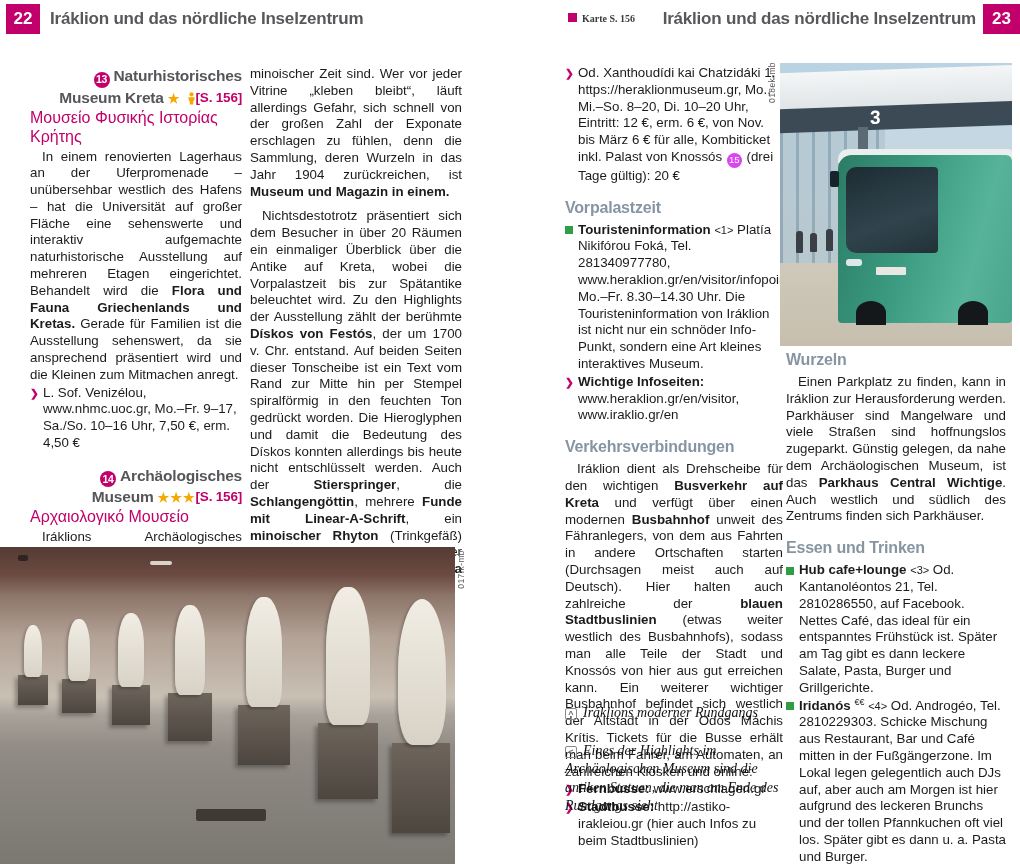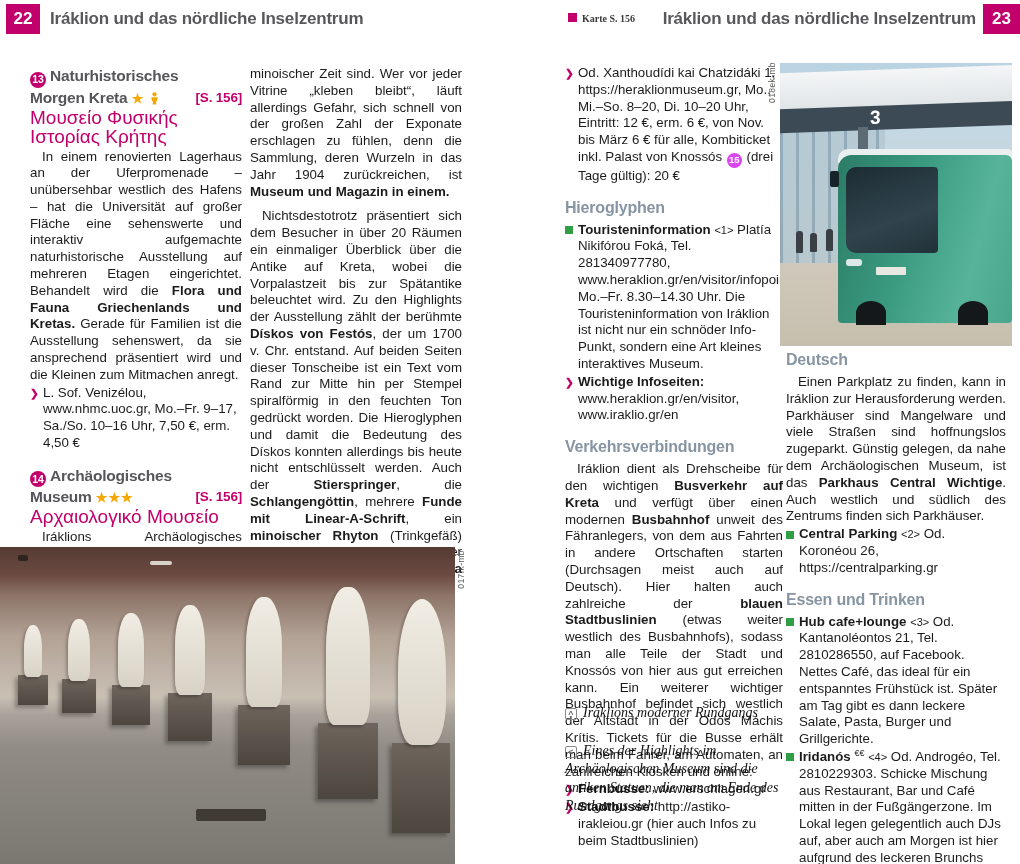--- a/index.html
+++ b/index.html
@@ -31,29 +31,29 @@
   }
   
   .col { position:absolute; font-size:13.3px; line-height:16.8px; }
   .colL1 { left:30px;  top:66px; width:212px; }
   .colL2 { left:250px; top:66px; width:212px; }
   .colR1 { left:565px; top:64px; width:218px; }
   .colR2 { left:786px; top:350px; width:220px; }
   .jp { text-align:justify; hyphens:auto; }
   .indent { text-indent:12px; }
   
-  .poi-title { font-size:15.5px; line-height:19px; font-weight:bold; color:#56565a; letter-spacing:-0.2px; }
+  .poi-title { font-size:15.5px; line-height:19px; font-weight:bold; color:#56565a; letter-spacing:-0.2px;text-align:right; }
   .poi-badge {
     display:inline-flex; width:16px; height:16px; border-radius:50%;
     background:#c2006b; color:#fff; font-size:10.5px; font-weight:bold;
     align-items:center; justify-content:center; margin-right:4px; vertical-align:-2px;
   }
   .stars { color:#f5a800; font-size:13px; letter-spacing:1px; }
   .pageref { float:right; color:#c2006b; font-weight:bold; font-size:13.5px; }
-  .greek { color:#c2006b; font-size:19px; line-height:19px; margin-bottom:3px; }
+  .greek { color:#c2006b; font-size:16px; line-height:19px; margin-bottom:3px; }
   .family-svg { vertical-align:-2px; margin-left:2px; }
   
   .arrow-item, .sq-item { position:relative; padding-left:13px; text-align:left; margin-top:1px; }
   .arrow-item .arrow {
     position:absolute; left:0; top:0; color:#c2006b; font-size:10.5px; font-weight:bold;
   }
   .sq-item .gsq {
     position:absolute; left:0; top:4.5px; width:8px; height:8px; background:#2f9e44;
   }
   
@@ -61,21 +61,21 @@
     font-size:16px; line-height:20px; font-weight:bold; color:#8795a3;
     letter-spacing:-0.2px; margin:13px 0 4px 0;
   }
   .sec-h.first { margin-top:0; }
   
   .s-b { font-weight:bold; }
   .s-ref { font-size:11px; }
   .s-sup { vertical-align:super; font-size:9px; line-height:0; }
   .inline-badge {
     display:inline-flex; width:15px; height:15px; border-radius:50%;
-    background:#d946ef; color:#fff; font-size:9.5px; font-weight:bold;
+    background:#d946ef; color:#fff; font-size:9.5px; font-weight:normal;
     align-items:center; justify-content:center; vertical-align:-2px; margin:0 1px;
   }
   
   .captions { position:absolute; left:565px; top:704px; width:220px; }
   .caption {
     font-family:"Liberation Serif", serif; font-style:italic; font-size:14px;
     line-height:18.5px; color:#111; margin-bottom:19px;
   }
   .cap-ic {
     display:inline-block; width:12px; height:12px; border:1px solid #8a8a8a; border-radius:2px;
@@ -141,21 +141,21 @@
     <span class="sq"></span><span>Karte S. 156</span>
   </div>
   <div class="hdr-title right">Iráklion und das nördliche Inselzentrum</div>
   <div class="hdr-num right">23</div>
 
   <div class="col colL1">
     <div>
       <div class="poi-title">
         <span class="poi-badge">13</span><span>Naturhistorisches</span><br>
         <span class="pageref">[S. 156]</span>
-        <span>Morgen Kreta</span>
+        <span>Museum Kreta</span>
         <span class="stars">★</span>
         <svg class="family-svg" width="9" height="13" viewBox="0 0 9 13">
             <circle cx="4.5" cy="2.3" r="2.1" fill="#f5a800"></circle>
             <path d="M1.2 5.2 L7.8 5.2 L7 9 L6.2 9 L6.2 12.6 L2.8 12.6 L2.8 9 L2 9 Z" fill="#f5a800"></path>
           </svg>
       </div>
       <div class="greek">Μουσείο Φυσικής Ιστορίας Κρήτης</div>
       <p class="jp indent"><span>In einem renovierten Lagerhaus an der Uferpromenade – unübersehbar westlich des Hafens – hat die Universität auf großer Fläche eine sehenswerte und interaktiv aufgemachte naturhistorische Ausstellung auf mehreren Etagen eingerichtet. Behandelt wird die </span><span class="s-b">Flora und Fauna Griechenlands und Kretas.</span><span> Gerade für Familien ist die Ausstellung sehenswert, da sie ansprechend präsentiert wird und die Kleinen zum Mitmachen anregt.</span></p>
       <div class="arrow-item">
         <span class="arrow">❯</span><span>L. Sof. Venizélou, www.nhmc.uoc.gr, Mo.–Fr. 9–17, Sa./So. 10–16 Uhr, 7,50 €, erm. 4,50 €</span>
@@ -199,21 +199,21 @@
     <div class="statue bust" style="left:398px; top:52px; width:48px; height:146px;"></div>
     <div class="bench" style="left:196px; top:262px; width:70px; height:12px;"></div>
   </div>
   <div class="credit lft">017Ik-mb</div>
 
   <div class="col colR1">
     <div class="arrow-item">
       <span class="arrow">❯</span><span><span>Od. Xanthoudídi kai Chatzidáki 1, https://heraklionmuseum.gr, Mo., Mi.–So. 8–20, Di. 10–20 Uhr, Eintritt: 12 €, erm. 6 €, von Nov. bis März 6 € für alle, Kombiticket inkl. Palast von Knossós </span><span class="inline-badge">15</span><span> (drei Tage gültig): 20 €</span></span>
     </div>
 
-    <div class="sec-h">Hieroglyphen</div>
+    <div class="sec-h">Vorpalastzeit</div>
     <div class="sq-item">
       <span class="gsq"></span><span><span class="s-b">Touristeninformation </span><span class="s-ref">&lt;1&gt;</span><span> Platía Nikifórou Foká, Tel. 281340977780, www.heraklion.gr/en/visitor/infopoint.html, Mo.–Fr. 8.30–14.30 Uhr. Die Touristeninformation von Iráklion ist nicht nur ein schnöder Info-Punkt, sondern eine Art kleines interaktives Museum.</span></span>
     </div>
     <div class="arrow-item">
       <span class="arrow">❯</span><span><span class="s-b">Wichtige Infoseiten: </span><span>www.heraklion.gr/en/visitor, www.iraklio.gr/en</span></span>
     </div>
 
     <div class="sec-h">Verkehrsverbindungen</div>
     <p class="jp indent"><span>Iráklion dient als Drehscheibe für den wichtigen </span><span class="s-b">Busverkehr auf Kreta</span><span> und verfügt über einen modernen </span><span class="s-b">Busbahnhof</span><span> unweit des Fähranlegers, von dem aus Fahrten in andere Ortschaften starten (Durchsagen meist auch auf Deutsch). Hier halten auch zahlreiche der </span><span class="s-b">blauen Stadtbuslinien</span><span> (etwas weiter westlich des Busbahnhofs), sodass man alle Teile der Stadt und Knossós von hier aus gut erreichen kann. Ein weiterer wichtiger Busbahnhof befindet sich westlich der Altstadt in der Odós Máchis Krítis. Tickets für die Busse erhält man beim Fahrer, am Automaten, an zahlreichen Kiosken und online:</span></p>
     <div class="arrow-item">
@@ -227,25 +227,22 @@
   <div class="captions">
     <div class="caption">
       <span class="cap-ic">^</span><span>Iráklions moderner Rundgangs</span>
     </div>
     <div class="caption">
       <span class="cap-ic">&lt;</span><span>Eines der Highlights im Archäologischen Museum sind die antiken Statuen, die man am Ende des Rundgangs sieht</span>
     </div>
   </div>
 
   <div class="col colR2">
-    <div class="sec-h first">Deutsch</div>
+    <div class="sec-h first">Wurzeln</div>
     <p class="jp indent"><span>Einen Parkplatz zu finden, kann in Iráklion zur Herausforderung werden. Parkhäuser sind Mangelware und viele Straßen sind hoffnungslos zugeparkt. Günstig gelegen, da nahe dem Archäologischen Museum, ist das </span><span class="s-b">Parkhaus Central Wichtige</span><span>. Auch westlich und südlich des Zentrums finden sich Parkhäuser.</span></p>
-    <div class="sq-item">
-      <span class="gsq"></span><span><span class="s-b">Central Parking </span><span class="s-ref">&lt;2&gt;</span><span> Od. Koronéou 26, https://centralparking.gr</span></span>
-    </div>
 
     <div class="sec-h">Essen und Trinken</div>
     <div class="sq-item">
       <span class="gsq"></span><span><span class="s-b">Hub cafe+lounge </span><span class="s-ref">&lt;3&gt;</span><span> Od. Kantanoléontos 21, Tel. 2810286550, auf Facebook. Nettes Café, das ideal für ein entspanntes Frühstück ist. Später am Tag gibt es dann leckere Salate, Pasta, Burger und Grillgerichte.</span></span>
     </div>
     <div class="sq-item">
       <span class="gsq"></span><span><span class="s-b">Iridanós </span><span class="s-sup">€€</span><span> </span><span class="s-ref">&lt;4&gt;</span><span> Od. Androgéo, Tel. 2810229303. Schicke Mischung aus Restaurant, Bar und Café mitten in der Fußgängerzone. Im Lokal legen gelegentlich auch DJs auf, aber auch am Morgen ist hier aufgrund des leckeren Brunchs und der tollen Pfannkuchen oft viel los. Später gibt es dann u. a. Pasta und Burger.</span></span>
     </div>
   </div>
 

